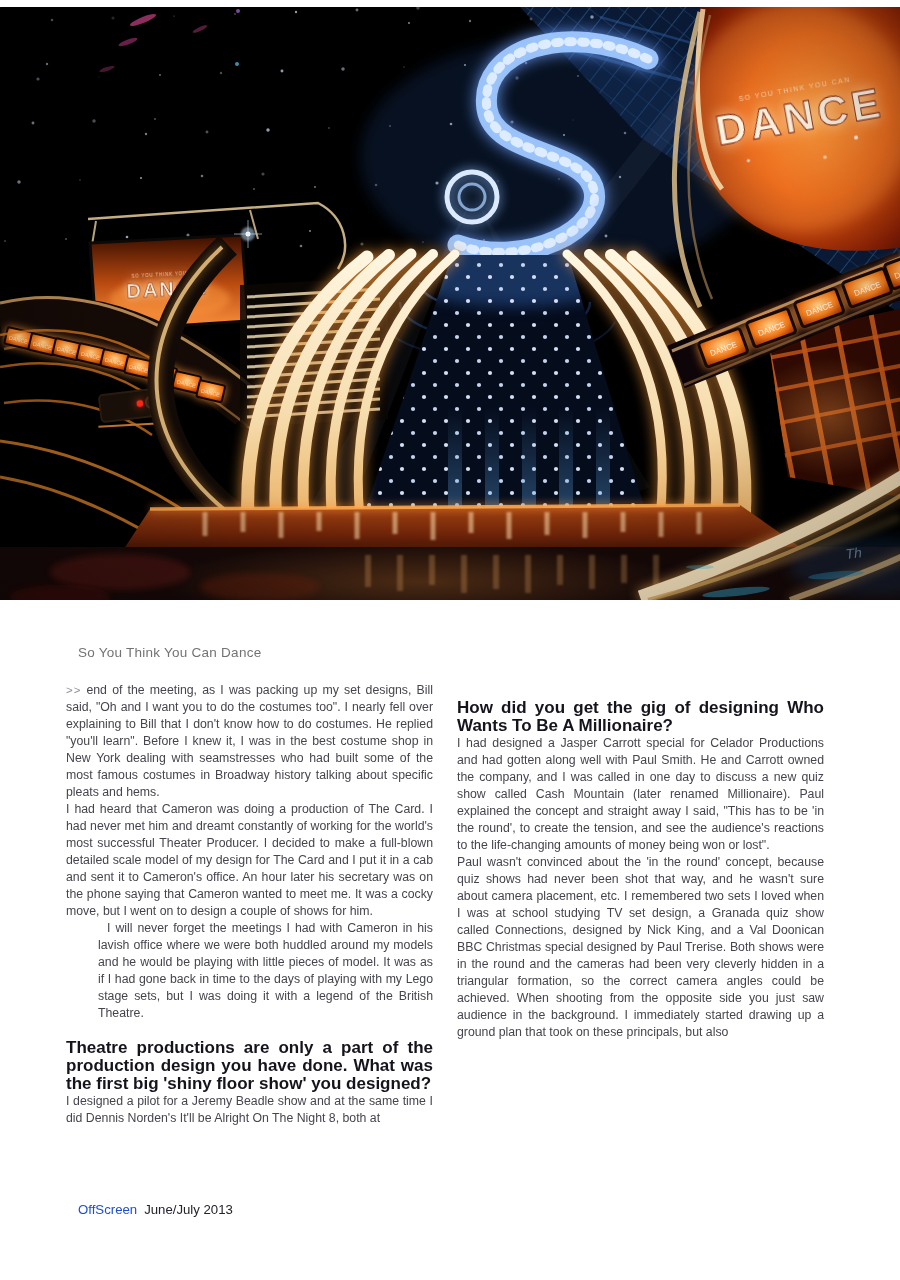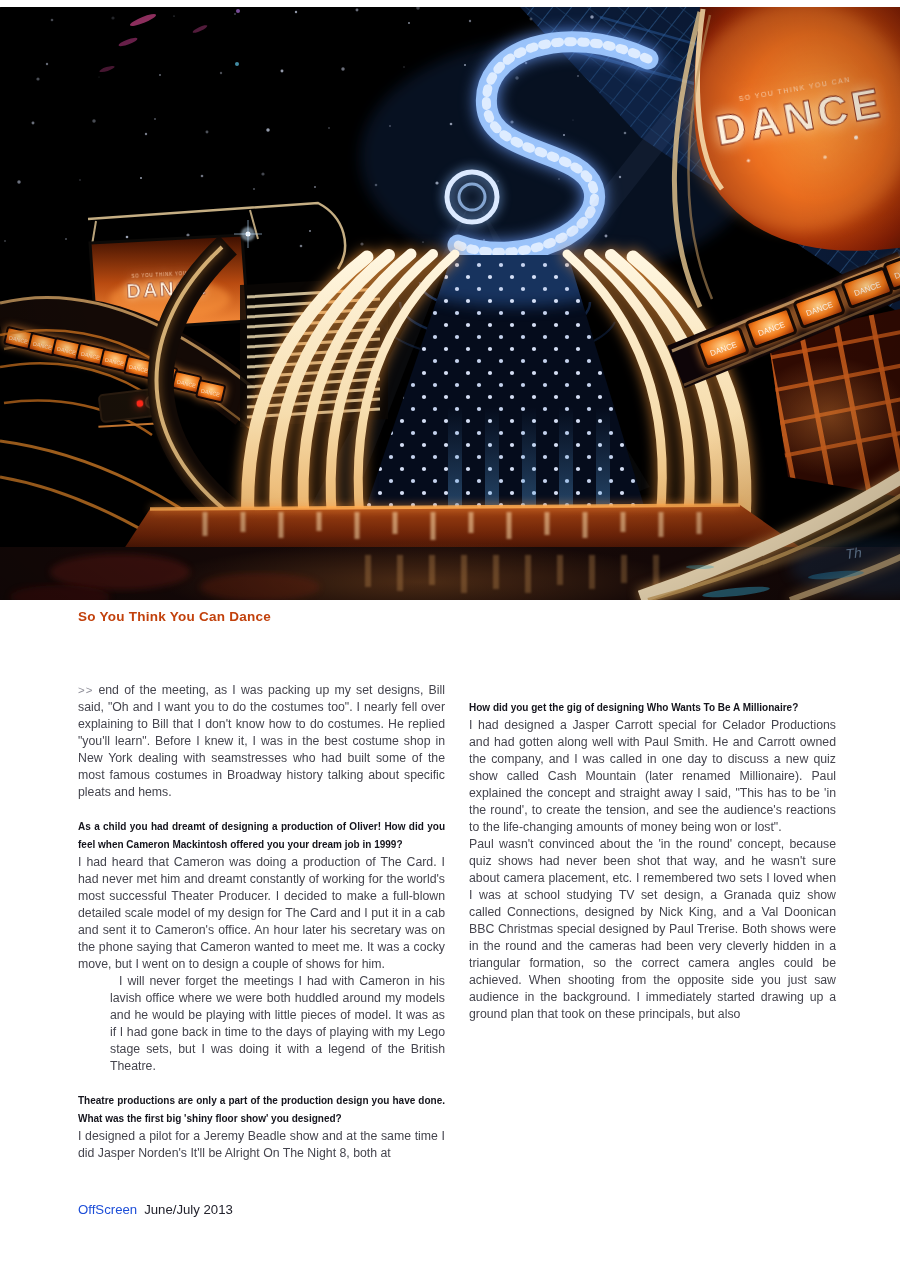--- a/index.html
+++ b/index.html
@@ -2,27 +2,27 @@
 <html><head>
 <meta charset="utf-8">
 <style>
   html,body{margin:0;padding:0;background:#ffffff;}
   .page{position:relative;width:900px;height:1280px;background:#ffffff;overflow:hidden;
         font-family:"Liberation Sans",sans-serif;}
   .photo{position:absolute;top:7px;left:0;width:900px;height:593px;background:#000;}
   .photo svg{display:block;}
   .photo::after{content:"";position:absolute;inset:0;
         background:radial-gradient(ellipse at 50% 42%, rgba(0,0,0,0) 55%, rgba(0,0,0,.30) 100%);}
-  .caption{position:absolute;top:609px;left:78px;font-size:13.5px;font-weight:bold;
-        color:#c2410c;letter-spacing:.25px;}
-  .columns{position:absolute;top:682px;left:78px;width:758px;display:flex;gap:24px;}
+  .caption{position:absolute;top:645px;left:78px;font-size:13.5px;font-weight:normal;
+        color:#737373;letter-spacing:.25px;}
+  .columns{position:absolute;top:682px;left:66px;width:758px;display:flex;gap:24px;}
   .col{width:367px;}
   .para{margin:0;text-align:justify;font-size:12.3px;line-height:17px;color:#45454e;}
   .para.indent{text-indent:9px;margin-left:32px;}
-  .q{margin:17px 0 0 0;font-size:10px;line-height:18px;font-weight:bold;color:#14141c;
+  .q{margin:17px 0 0 0;font-size:17px;line-height:18px;font-weight:bold;color:#14141c;
      text-align:justify;}
   .marker{color:#8e8e98;letter-spacing:1px;margin-right:5px;font-size:11.5px;}
   .footer{position:absolute;top:1202px;left:78px;font-size:13.2px;}
   .footer .mag{color:#1d4ed8;}
   .footer .issue{color:#23232d;font-weight:normal;margin-left:7px;}
   svg text{font-family:"Liberation Sans",sans-serif;}
 </style>
 </head>
 <body>
 
@@ -389,25 +389,24 @@
         <path d="M234,227h28M248,213v28" stroke="#bfe0ff" stroke-width="1" opacity=".6"></path>
       </g>
     </svg>
   </div>
 
   <div class="caption">So You Think You Can Dance</div>
 
   <div class="columns">
     <div class="col">
       <p class="para"><span class="marker">&gt;&gt;</span><span>end of the meeting, as I was packing up my set designs, Bill said, "Oh and I want you to do the costumes too".  I nearly fell over explaining to Bill that I don't know how to do costumes. He replied "you'll learn". Before I knew it, I was in the best costume shop in New York dealing with seamstresses who had built some of the most famous costumes in Broadway history talking about specific pleats and hems.</span></p>
-      <h3 class="q">As a child you had dreamt of designing a production of Oliver! How did you feel when Cameron Mackintosh offered you your dream job in 1999?</h3>
       <p class="para">I had heard that Cameron was doing a production of The Card. I had never met him and dreamt constantly of working for the world's most successful Theater Producer. I decided to make a full-blown detailed scale model of my design for The Card and I put it in a cab and sent it to Cameron's office.  An hour later his secretary was on the phone saying that Cameron wanted to meet me. It was a cocky move, but I went on to design a couple of shows for him.</p>
       <p class="para indent">I will never forget the meetings I had with Cameron in his lavish office where we were both huddled around my models and he would be playing with little pieces of model. It was as if I had gone back in time to the days of playing with my Lego stage sets, but I was doing it with a legend of the British Theatre.</p>
       <h3 class="q">Theatre productions are only a part of the production design you have done. What was the first big 'shiny floor show' you designed?</h3>
-      <p class="para">I designed a pilot for a Jeremy Beadle show and at the same time I did Jasper Norden's It'll be Alright On The Night 8, both at</p>
+      <p class="para">I designed a pilot for a Jeremy Beadle show and at the same time I did Dennis Norden's It'll be Alright On The Night 8, both at</p>
     </div>
     <div class="col">
       <h3 class="q">How did you get the gig of designing Who Wants To Be A Millionaire?</h3>
       <p class="para">I had designed a Jasper Carrott special for Celador Productions and had gotten along well with Paul Smith. He and Carrott owned the company, and I was called in one day to discuss a new quiz show called Cash Mountain (later renamed Millionaire). Paul explained the concept and straight away I said, "This has to be 'in the round', to create the tension, and see the audience's reactions to the life-changing amounts of money being won or lost".</p>
       <p class="para">Paul wasn't convinced about the 'in the round' concept, because quiz shows had never been shot that way, and he wasn't sure about camera placement, etc. I remembered two sets I loved when I was at school studying TV set design, a Granada quiz show called Connections, designed by Nick King, and a Val Doonican BBC Christmas special designed by Paul Trerise. Both shows were in the round and the cameras had been very cleverly hidden in a triangular formation, so the correct camera angles could be achieved. When shooting from the opposite side you just saw audience in the background. I immediately started drawing up a ground plan that took on these principals, but also</p>
     </div>
   </div>
 
   <div class="footer">
     <span class="mag">OffScreen</span><span class="issue">June/July 2013</span>

